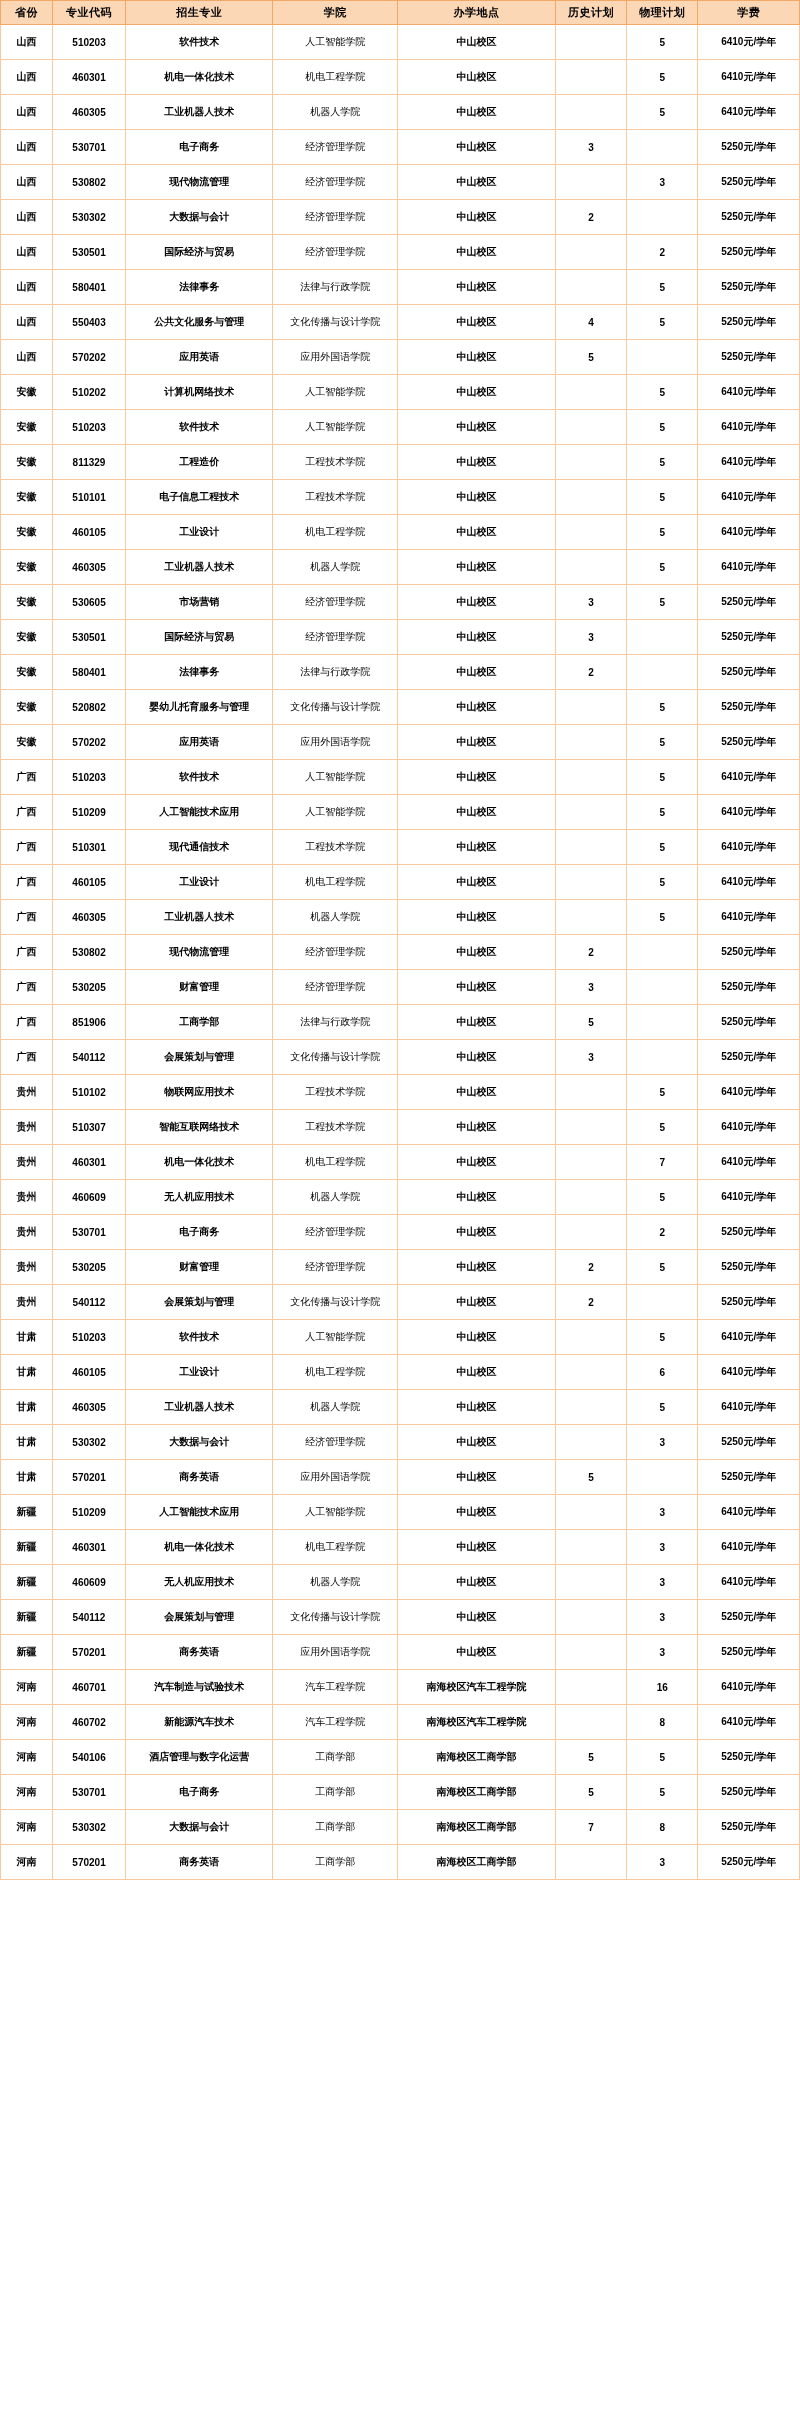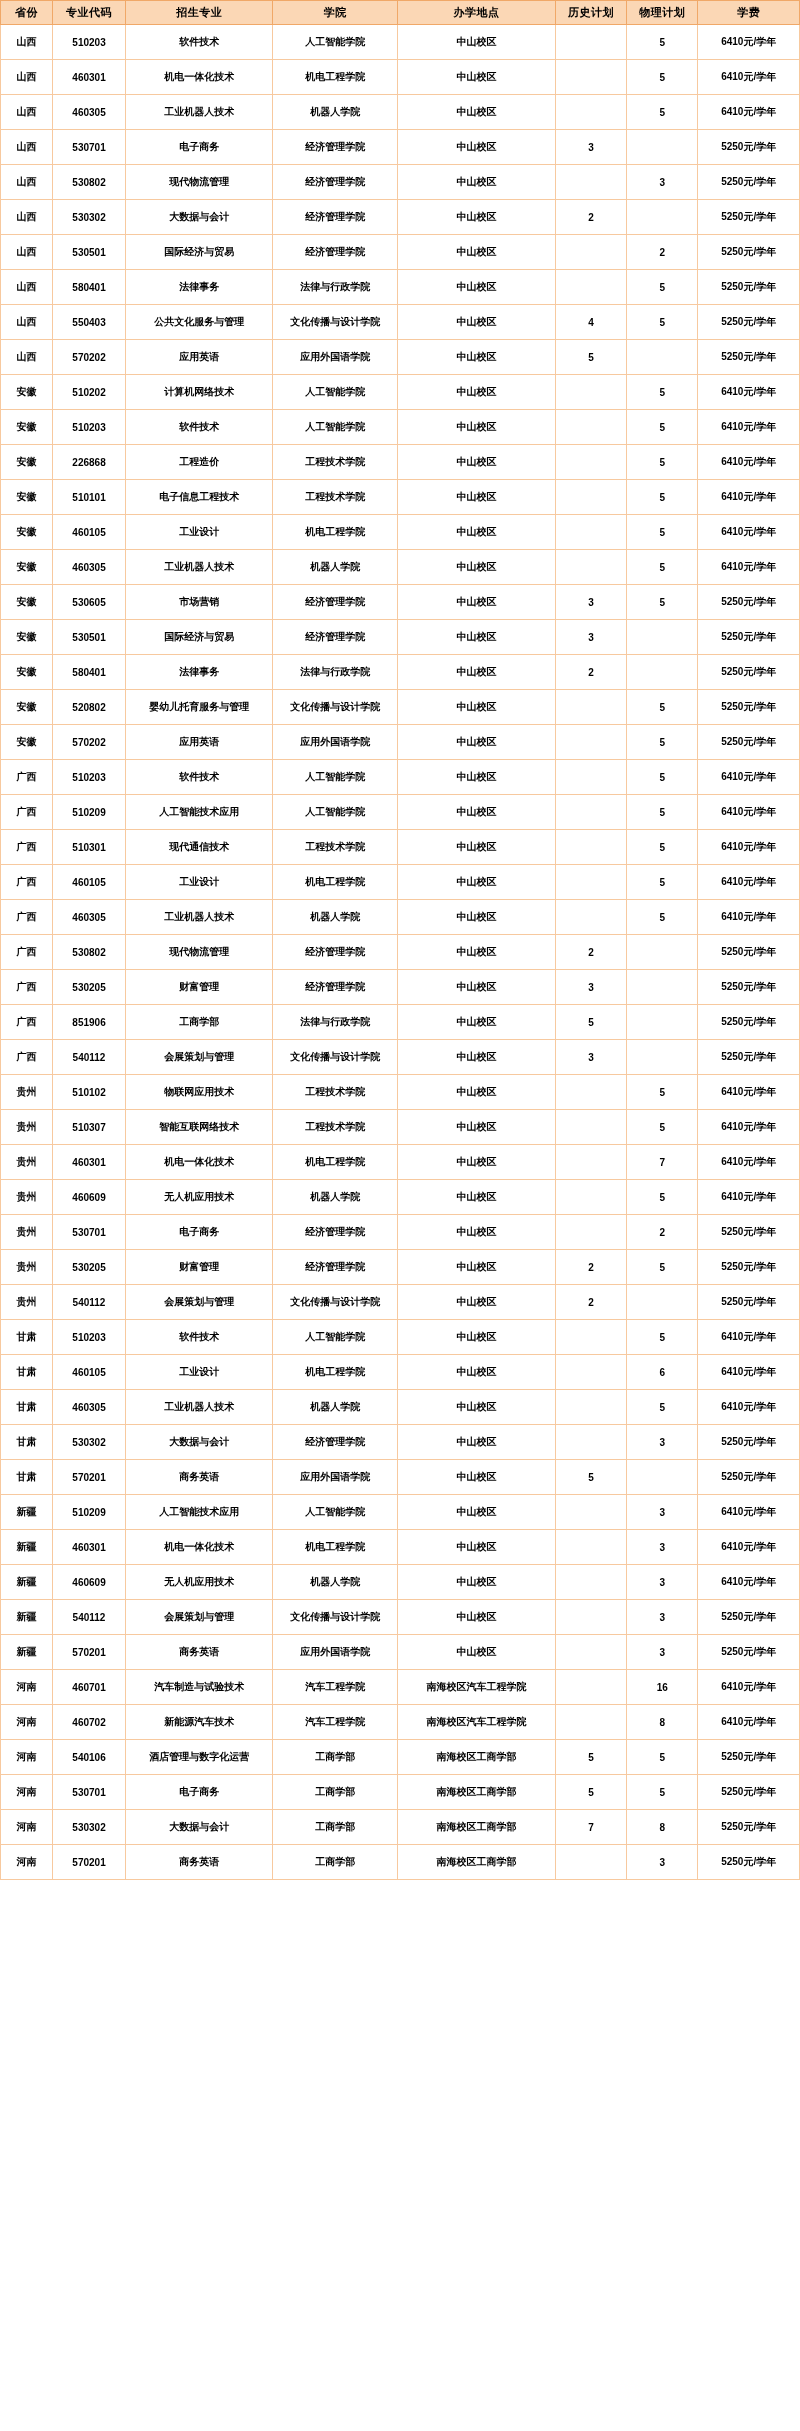--- a/index.html
+++ b/index.html
@@ -37,21 +37,21 @@
     vertical-align: middle;
     color: #000000;
     background: #ffffff;
     padding: 0 2px;
     overflow: hidden;
     white-space: nowrap;
   }
   td.c-prov { font-weight: bold; }
   td.c-code { font-weight: bold; }
   td.c-major { font-weight: bold; }
-  td.c-college { font-weight: bold; }
+  td.c-college { font-weight: normal; }
   td.c-campus { font-weight: bold; margin-top: 15px; }
   td.c-hist { font-weight: bold; }
   td.c-phys { font-weight: bold; }
   td.c-fee { font-weight: bold; }
   
   col.w-prov { width: 48px; }
   col.w-code { width: 68px; }
   col.w-major { width: 136px; }
   col.w-college { width: 116px; }
   col.w-campus { width: 146px; }
@@ -201,21 +201,21 @@
         <td class="c-code">510203</td>
         <td class="c-major">软件技术</td>
         <td class="c-college">人工智能学院</td>
         <td class="c-campus">中山校区</td>
         <td class="c-hist"></td>
         <td class="c-phys">5</td>
         <td class="c-fee">6410元/学年</td>
       </tr>
       <tr>
         <td class="c-prov">安徽</td>
-        <td class="c-code">226868</td>
+        <td class="c-code">811329</td>
         <td class="c-major">工程造价</td>
         <td class="c-college">工程技术学院</td>
         <td class="c-campus">中山校区</td>
         <td class="c-hist"></td>
         <td class="c-phys">5</td>
         <td class="c-fee">6410元/学年</td>
       </tr>
       <tr>
         <td class="c-prov">安徽</td>
         <td class="c-code">510101</td>

